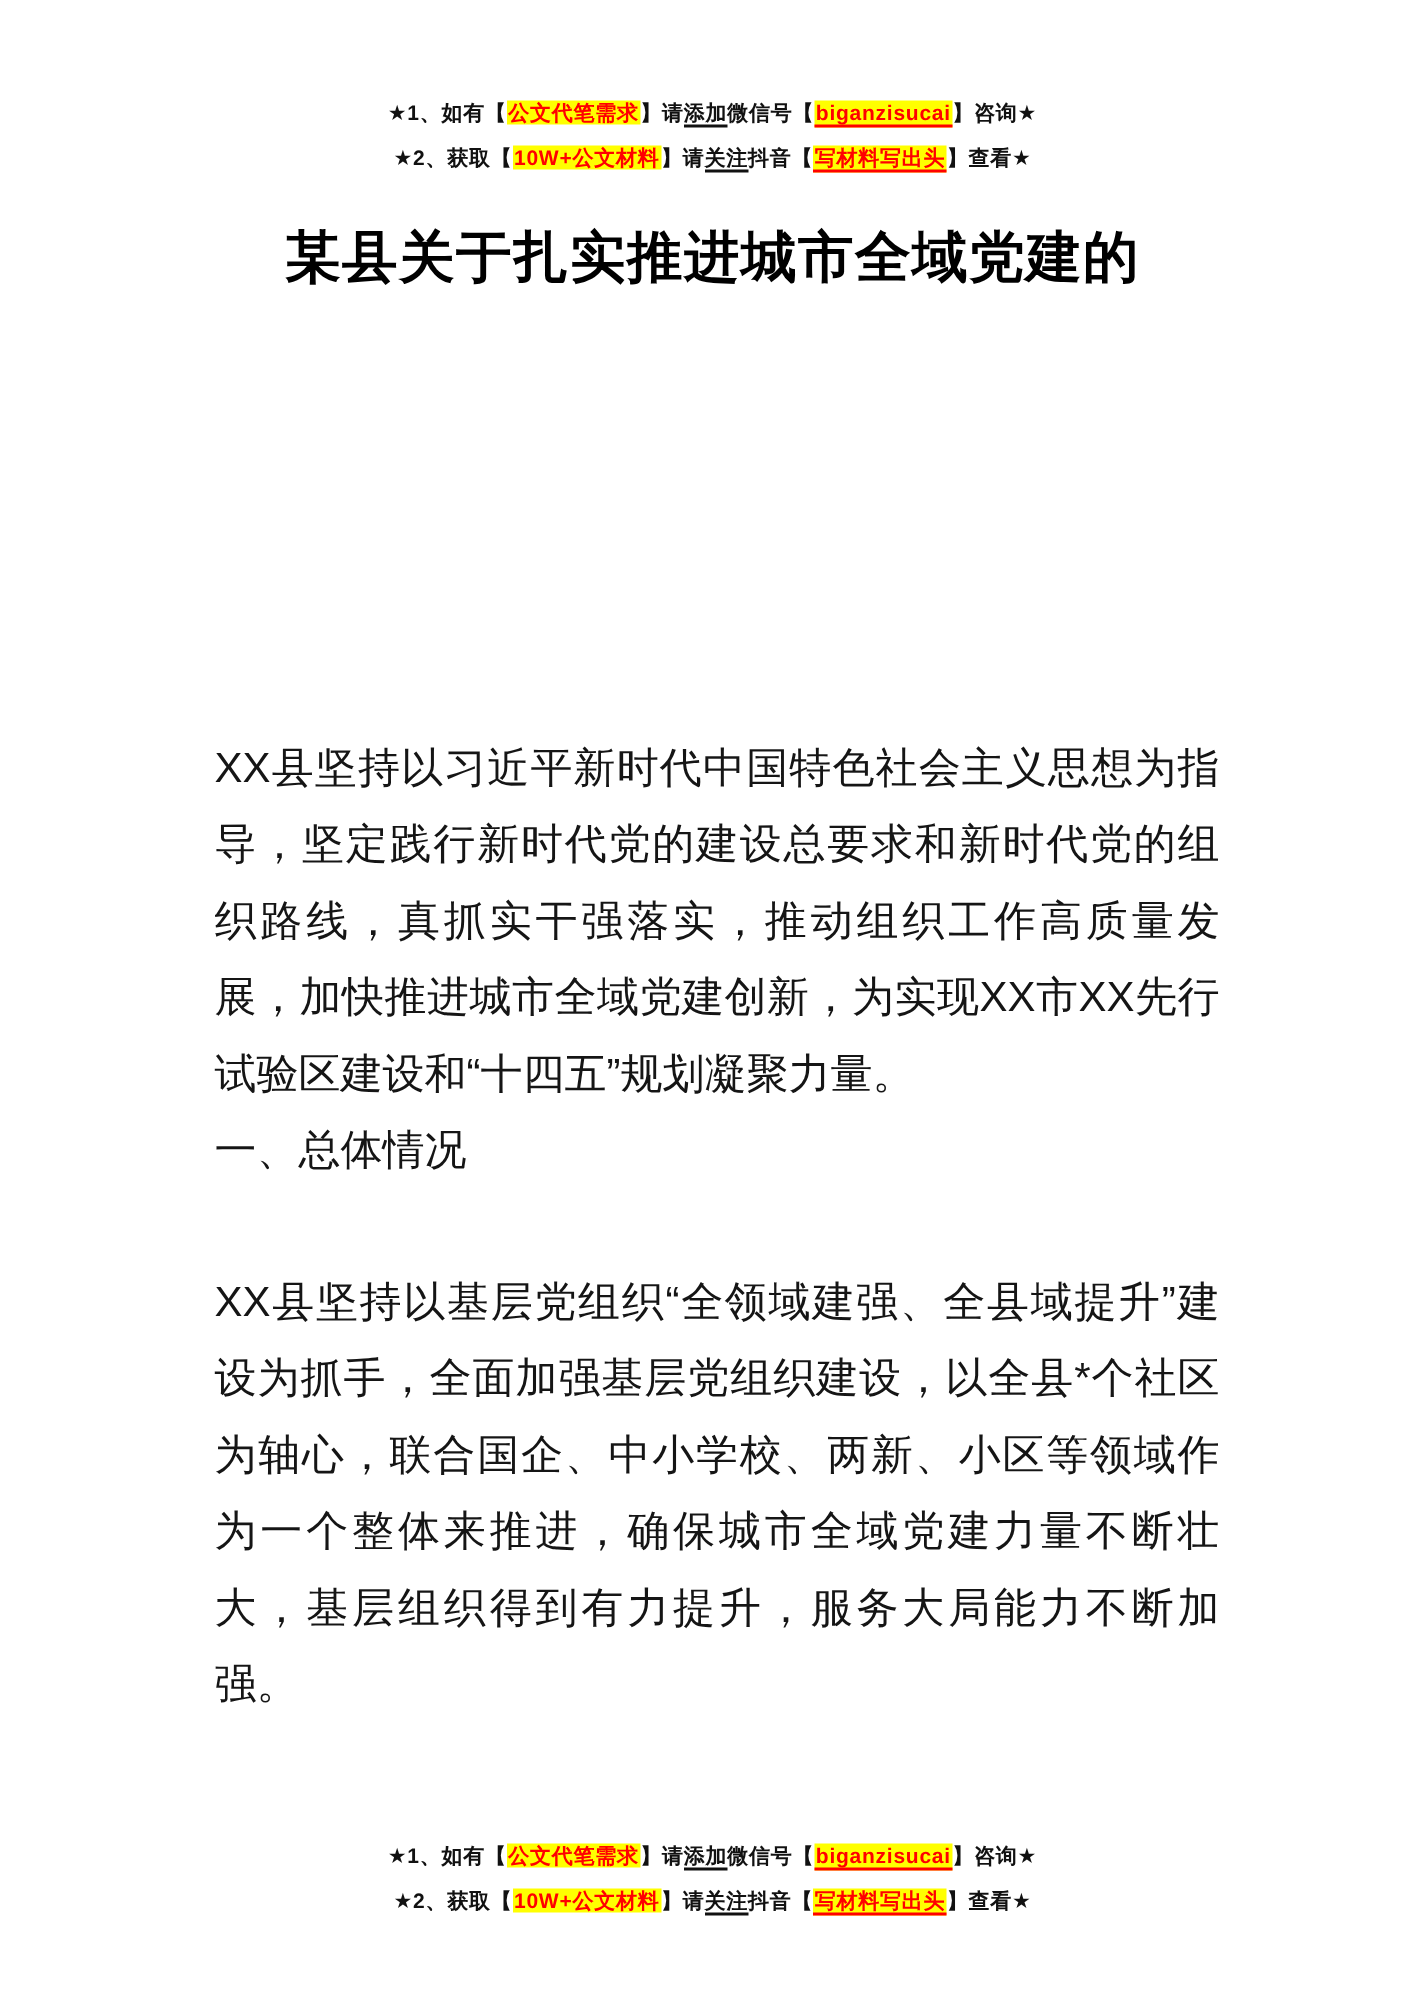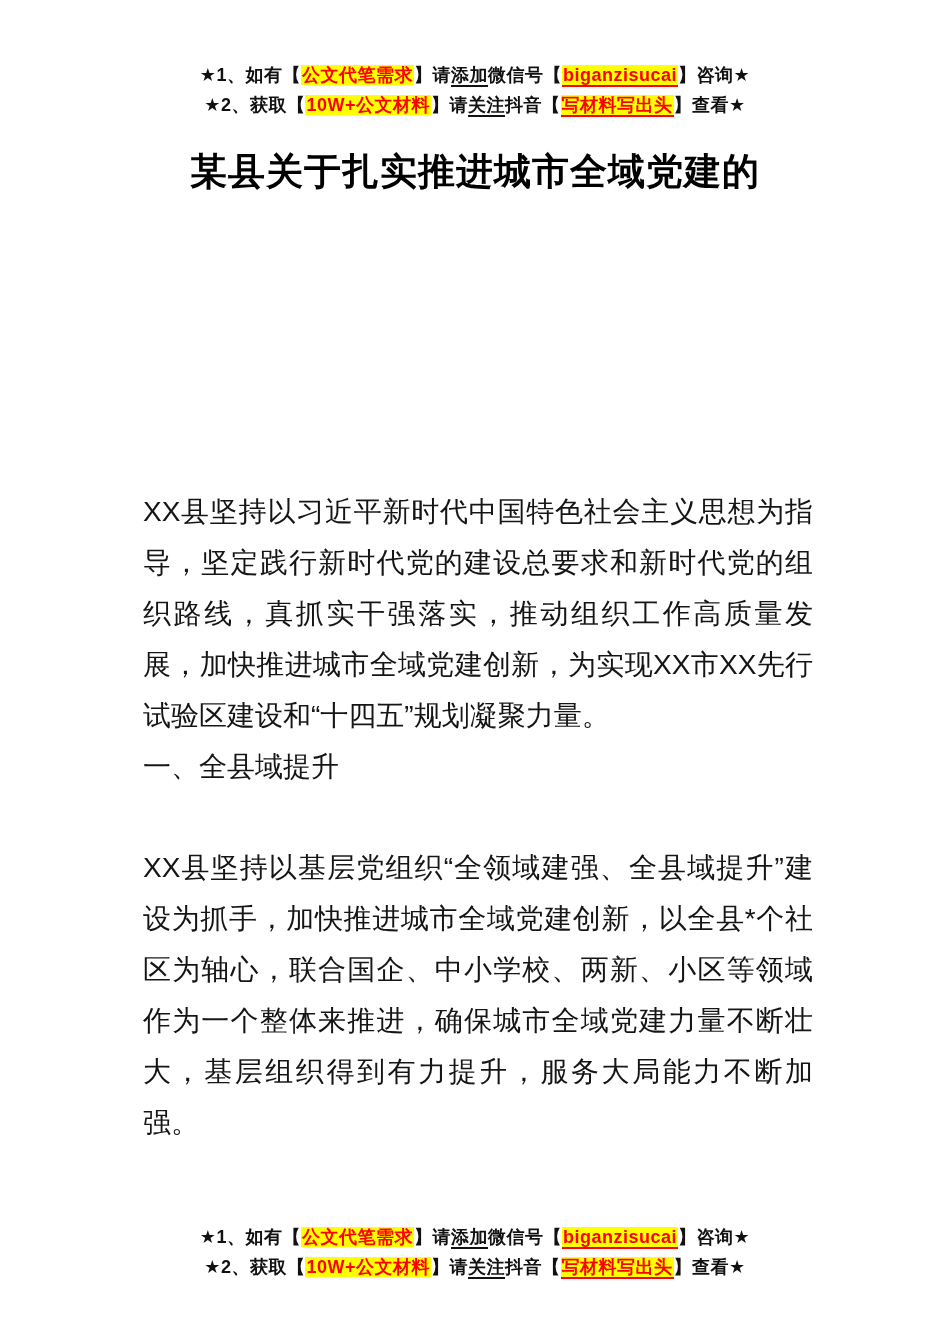--- a/index.html
+++ b/index.html
@@ -17,21 +17,21 @@
     margin: 0 auto;
   }
 
   
   .promo {
     position: absolute;
     left: 0;
     right: 0;
     text-align: center;
     font-weight: 700;
-    font-size: 18px;
+    font-size: 14px;
     line-height: 30px;
     color: #111111;
     letter-spacing: 0.5px;
   }
   .promo.top { top: 60px; }
   .promo.bottom { bottom: 62px; }
   .hl {
     background: #ffff00;
     color: #ff0000;
     padding: 0 1px;
@@ -89,22 +89,22 @@
     </div>
     <div>
       <span>★2、获取【</span><span class="hl">10W+公文材料</span><span>】请</span><span class="ul">关注</span><span>抖音【</span><span class="hl ul">写材料写出头</span><span>】查看★</span>
     </div>
   </div>
 
   <div class="doc-title line1">某县关于扎实推进城市全域党建的</div>
 
   <div class="body-block">
     <p>XX县坚持以习近平新时代中国特色社会主义思想为指导，坚定践行新时代党的建设总要求和新时代党的组织路线，真抓实干强落实，推动组织工作高质量发展，加快推进城市全域党建创新，为实现XX市XX先行试验区建设和“十四五”规划凝聚力量。</p>
-    <p class="section-heading">一、全县域提升</p>
-    <p class="para2">XX县坚持以基层党组织“全领域建强、全县域提升”建设为抓手，加快推进城市全域党建创新，以全县*个社区为轴心，联合国企、中小学校、两新、小区等领域作为一个整体来推进，确保城市全域党建力量不断壮大，基层组织得到有力提升，服务大局能力不断加强。</p>
+    <p class="section-heading">一、总体情况</p>
+    <p class="para2">XX县坚持以基层党组织“全领域建强、全县域提升”建设为抓手，全面加强基层党组织建设，以全县*个社区为轴心，联合国企、中小学校、两新、小区等领域作为一个整体来推进，确保城市全域党建力量不断壮大，基层组织得到有力提升，服务大局能力不断加强。</p>
   </div>
 
   <div class="promo bottom">
     <div>
       <span>★1、如有【</span><span class="hl">公文代笔需求</span><span>】请</span><span class="ul">添加</span><span>微信号【</span><span class="hl ul">biganzisucai</span><span>】咨询★</span>
     </div>
     <div>
       <span>★2、获取【</span><span class="hl">10W+公文材料</span><span>】请</span><span class="ul">关注</span><span>抖音【</span><span class="hl ul">写材料写出头</span><span>】查看★</span>
     </div>
   </div>

